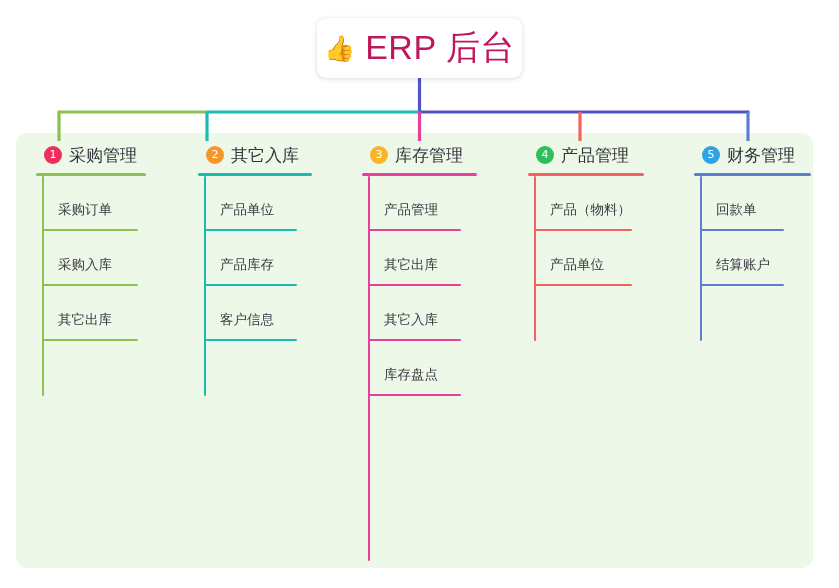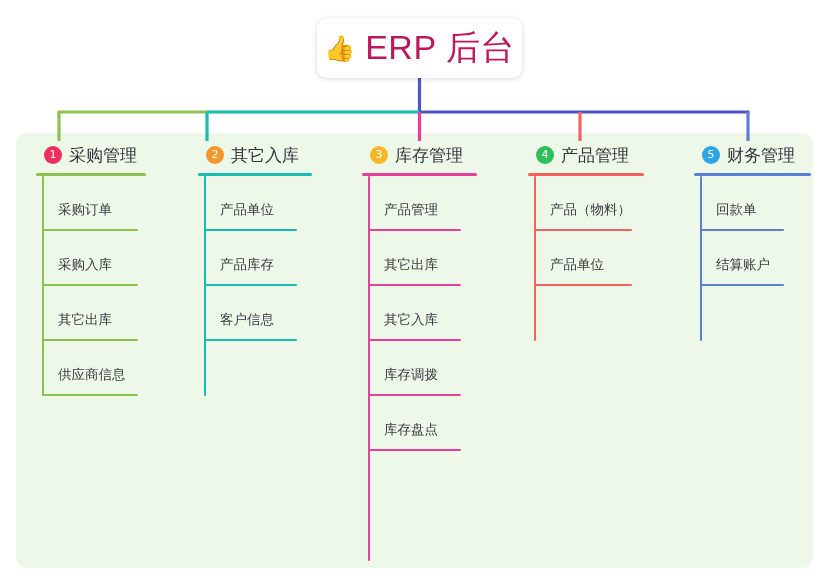--- a/index.html
+++ b/index.html
@@ -113,24 +113,20 @@
             <div class="leaf-rule" style="background: rgb(140, 193, 82); width: 96px;"></div>
           </div>
           <div class="leaf">
             <span class="leaf-label">采购入库</span>
             <div class="leaf-rule" style="background: rgb(140, 193, 82); width: 96px;"></div>
           </div>
           <div class="leaf">
             <span class="leaf-label">其它出库</span>
             <div class="leaf-rule" style="background: rgb(140, 193, 82); width: 96px;"></div>
           </div>
-          <div class="leaf">
-            <span class="leaf-label">供应商信息</span>
-            <div class="leaf-rule" style="background: rgb(140, 193, 82); width: 96px;"></div>
-          </div>
         </div>
       </div>
       <div class="col" style="left: 198px;">
         <div class="col-head">
           <span class="badge" style="background: rgb(245, 150, 42);">2</span>
           <span class="col-title">其它入库</span>
         </div>
         <div class="head-rule" style="background: rgb(26, 188, 176); width: 114px;"></div>
         <div class="leaves">
           <div class="spine" style="background: rgb(26, 188, 176); height: 220px;"></div>
@@ -162,24 +158,20 @@
           </div>
           <div class="leaf">
             <span class="leaf-label">其它出库</span>
             <div class="leaf-rule" style="background: rgb(232, 64, 154); width: 93px;"></div>
           </div>
           <div class="leaf">
             <span class="leaf-label">其它入库</span>
             <div class="leaf-rule" style="background: rgb(232, 64, 154); width: 93px;"></div>
           </div>
           <div class="leaf">
-            <span class="leaf-label">库存调拨</span>
-            <div class="leaf-rule" style="background: rgb(232, 64, 154); width: 93px;"></div>
-          </div>
-          <div class="leaf">
             <span class="leaf-label">库存盘点</span>
             <div class="leaf-rule" style="background: rgb(232, 64, 154); width: 93px;"></div>
           </div>
         </div>
       </div>
       <div class="col" style="left: 528px;">
         <div class="col-head">
           <span class="badge" style="background: rgb(44, 191, 92);">4</span>
           <span class="col-title">产品管理</span>
         </div>

